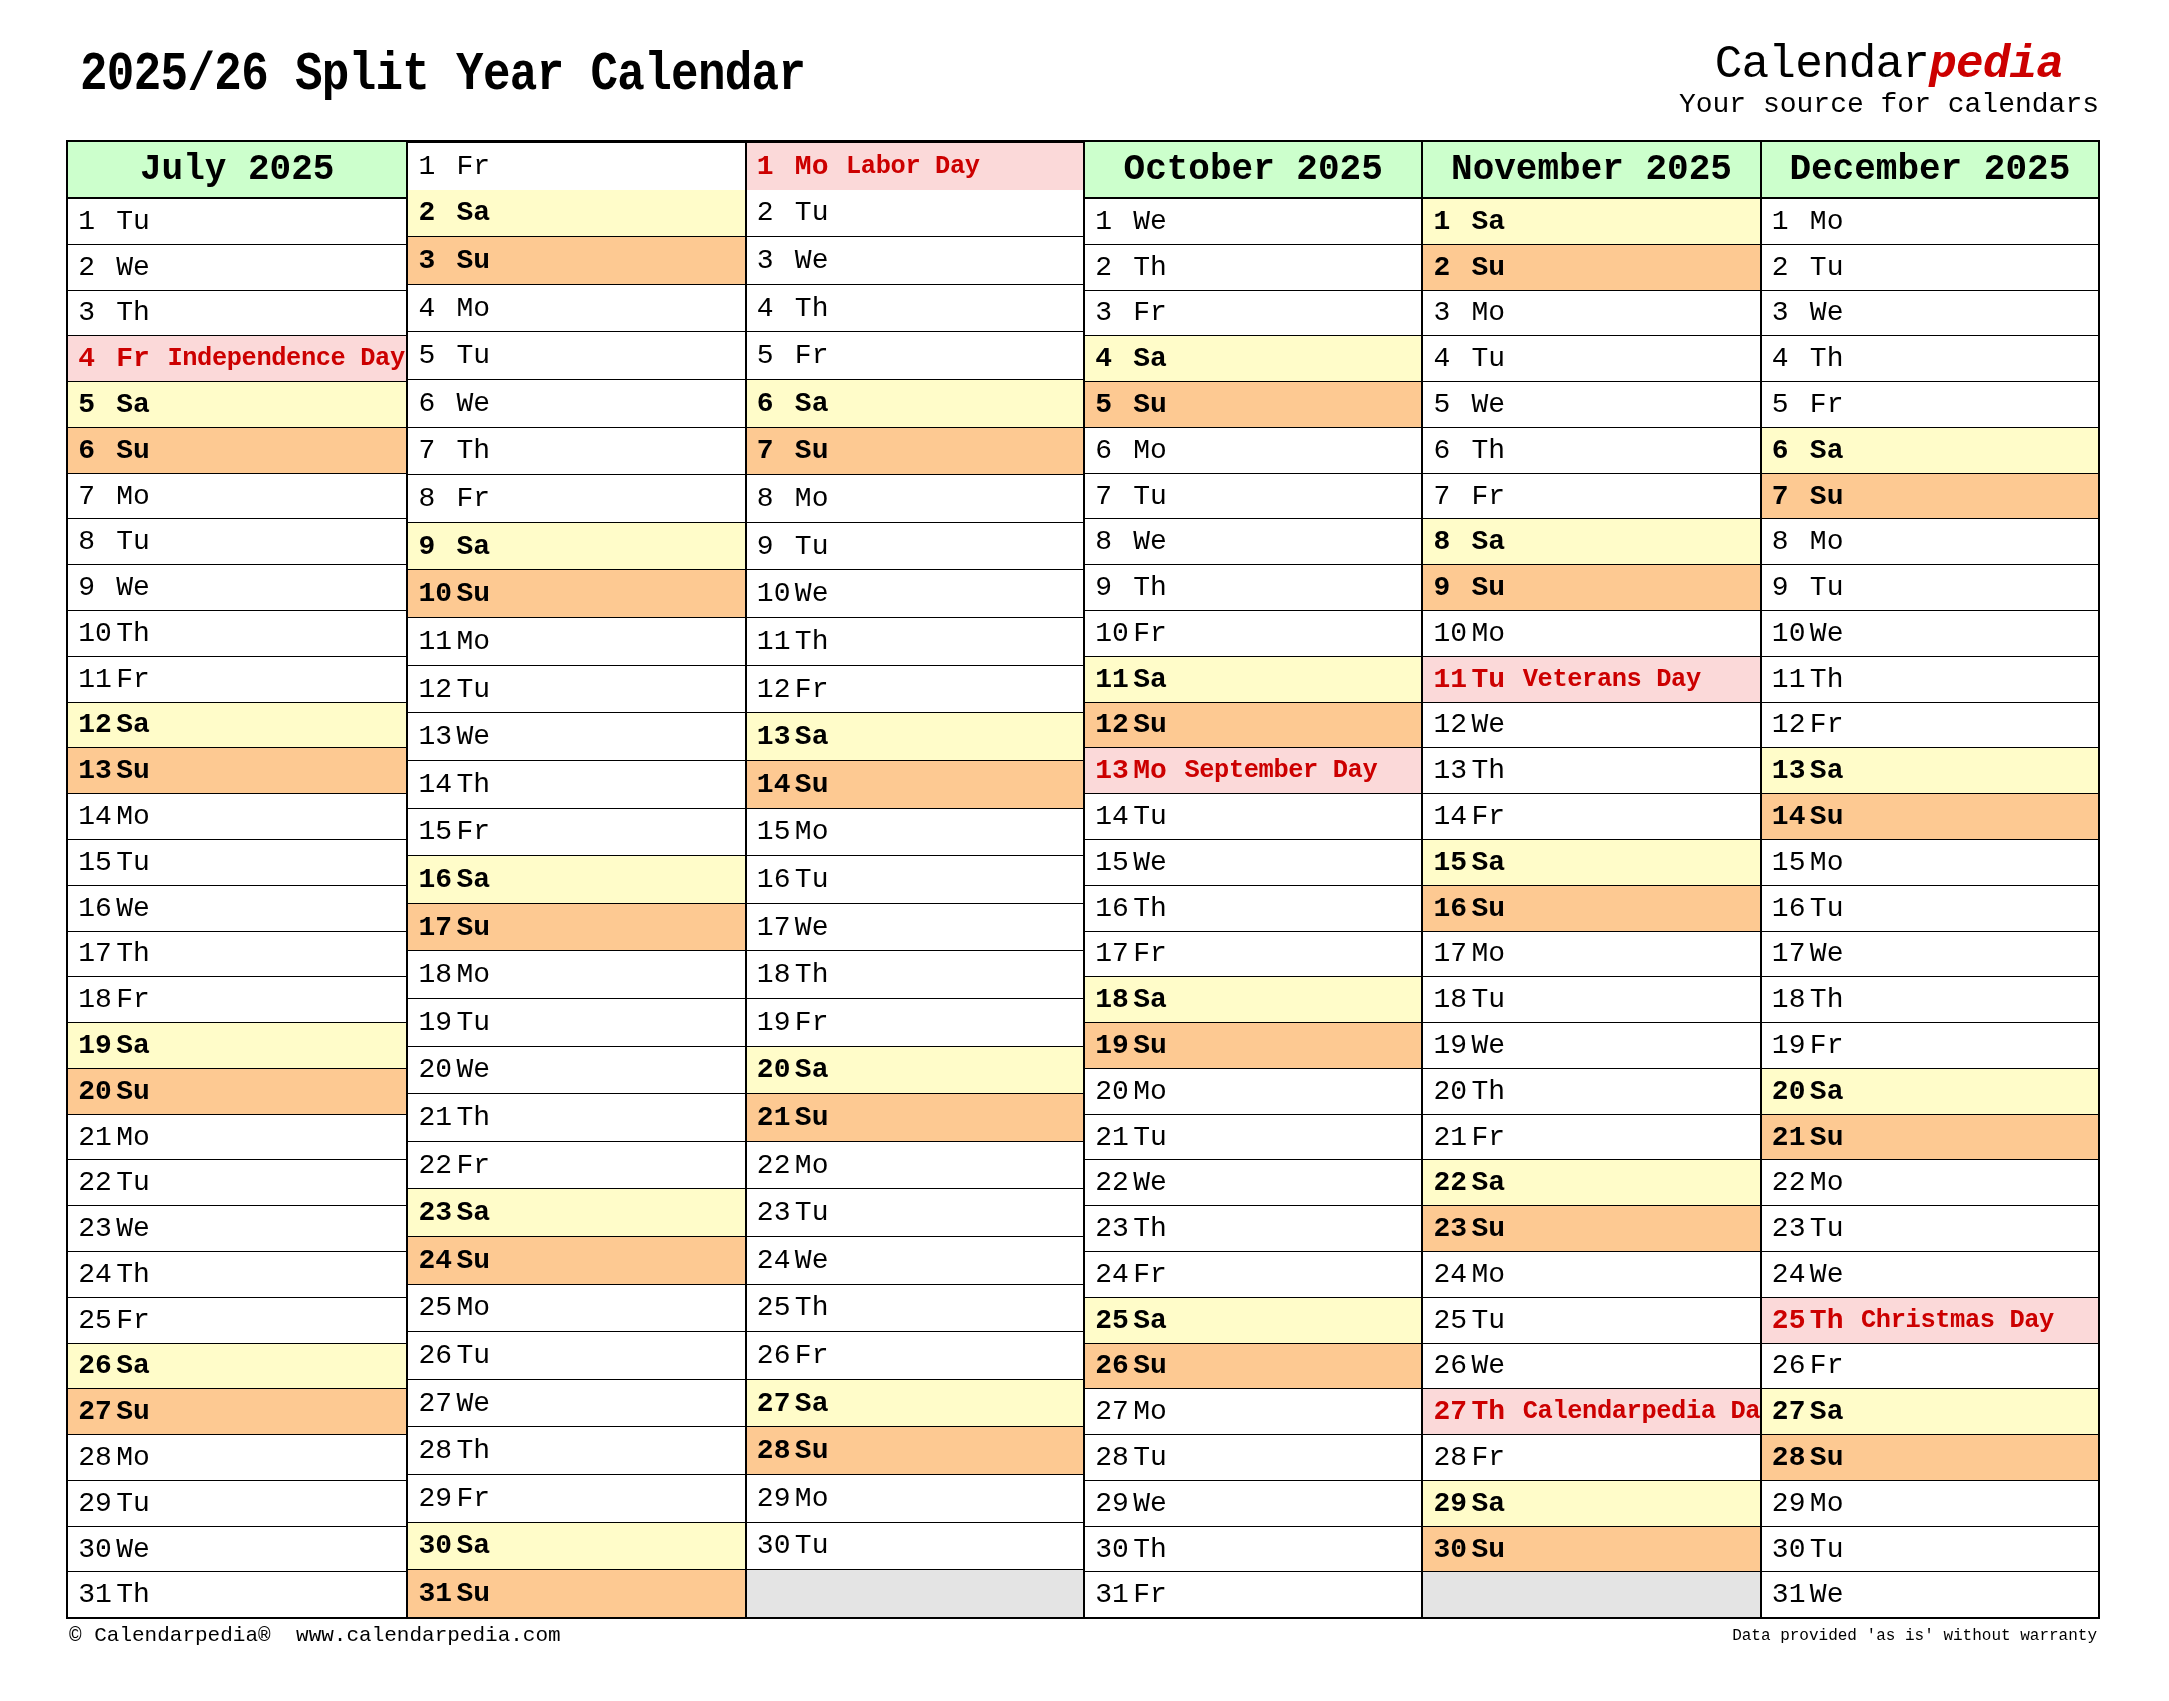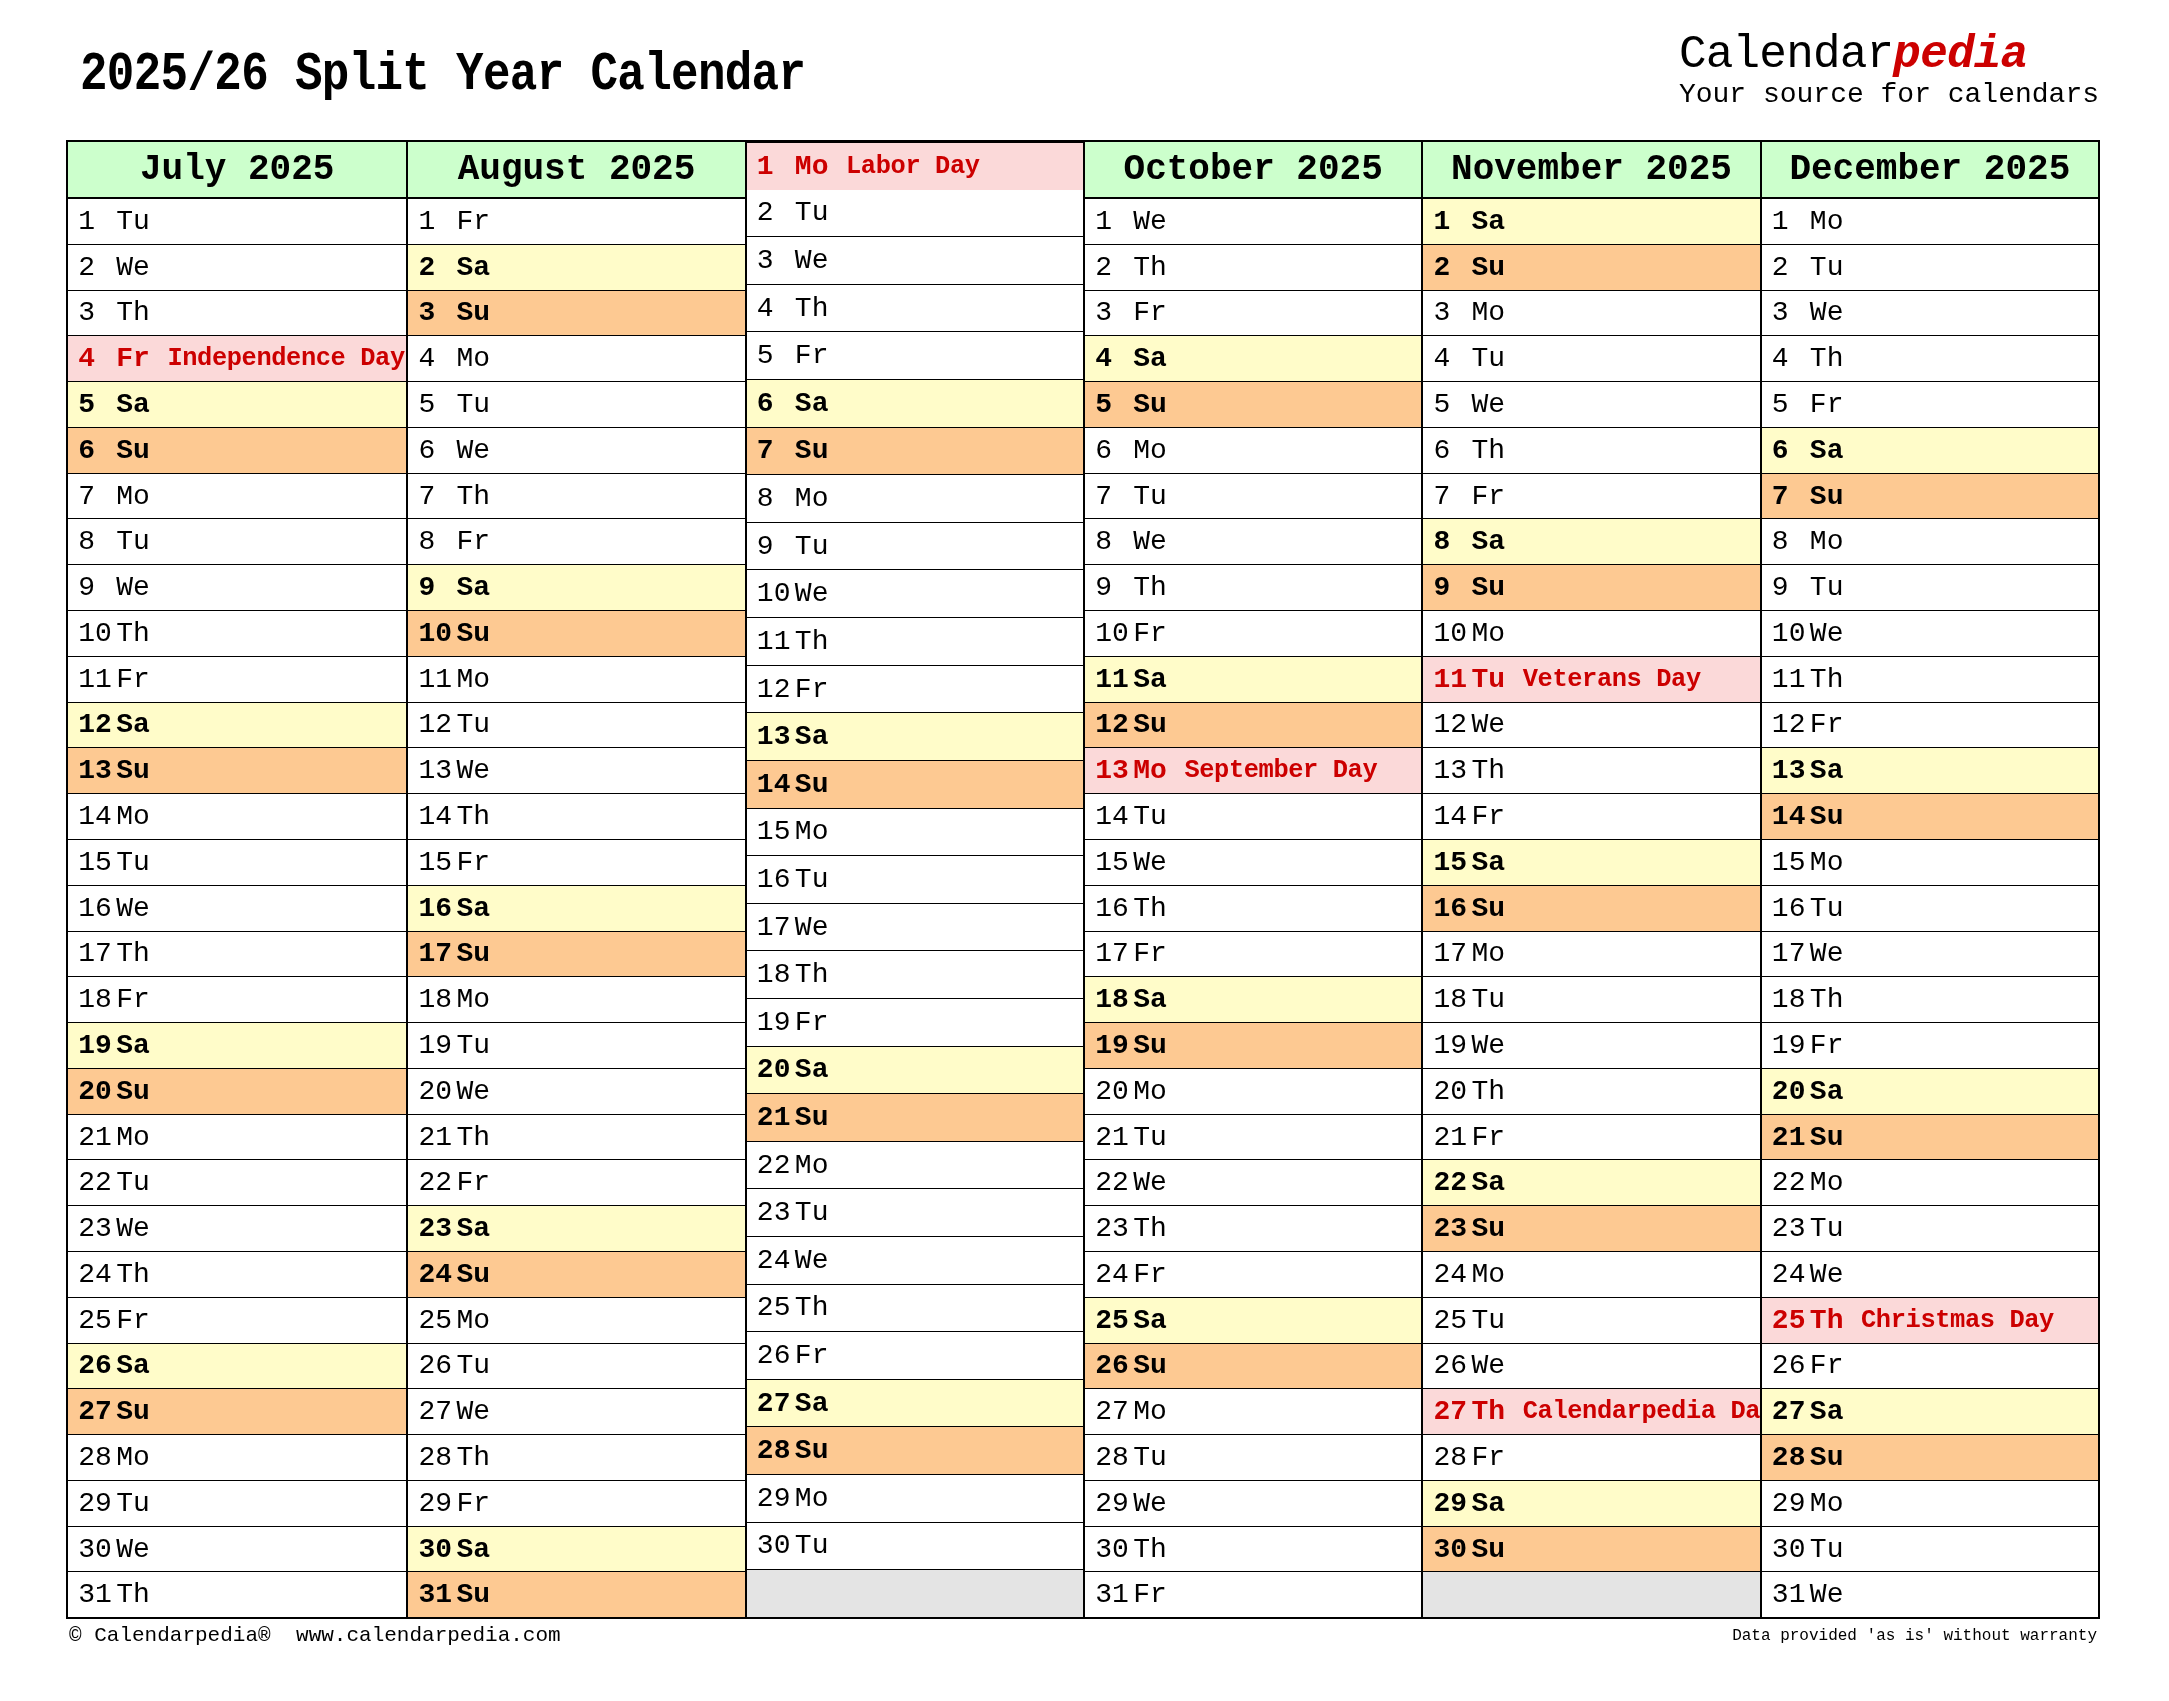--- a/index.html
+++ b/index.html
@@ -4,21 +4,21 @@
 <style>
   html,body{margin:0;padding:0;background:#fff;}
   .page{position:relative;width:2170px;height:1702px;background:#ffffff;
         font-family:Liberation Mono, monospace;color:#000;overflow:hidden;}
 
   
   .title{position:absolute;left:80px;top:44px;margin:0;font-size:54px;font-weight:bold;
          letter-spacing:-0.8px;white-space:nowrap;transform:scaleX(.85);transform-origin:left top;}
 
   
-  .logo{position:absolute;right:71px;top:32px;text-align:left;line-height:1;}
+  .logo{position:absolute;right:71px;top:42px;text-align:center;line-height:1;}
   .brand{font-size:46px;letter-spacing:-0.8px;white-space:nowrap;}
   .brand .red{color:var(--brand_red,#cc0000);font-weight:bold;font-style:italic;}
   .tagline{font-size:28px;margin-top:3.4px;white-space:nowrap;}
 
   
   .calendar{position:absolute;left:66px;top:140px;width:2034px;height:1479px;
             box-sizing:border-box;border:2.5px solid #000;display:grid;
             grid-template-columns:repeat(6,1fr);}
   .month-col{display:flex;flex-direction:column;min-width:0;border-left:2.5px solid #000;justify-content:space-between;}
   .month-col:first-child{border-left:none;}
@@ -179,21 +179,20 @@
         <div class="day-row">
           <span class="num">30</span>
           <span class="wd">We</span>
         </div>
         <div class="day-row">
           <span class="num">31</span>
           <span class="wd">Th</span>
         </div>
       </div>
       <div class="month-col">
-        <div class="month-header">August 2025</div>
         <div class="day-row">
           <span class="num">1</span>
           <span class="wd">Fr</span>
         </div>
         <div class="day-row sat">
           <span class="num">2</span>
           <span class="wd">Sa</span>
         </div>
         <div class="day-row sun">
           <span class="num">3</span>

